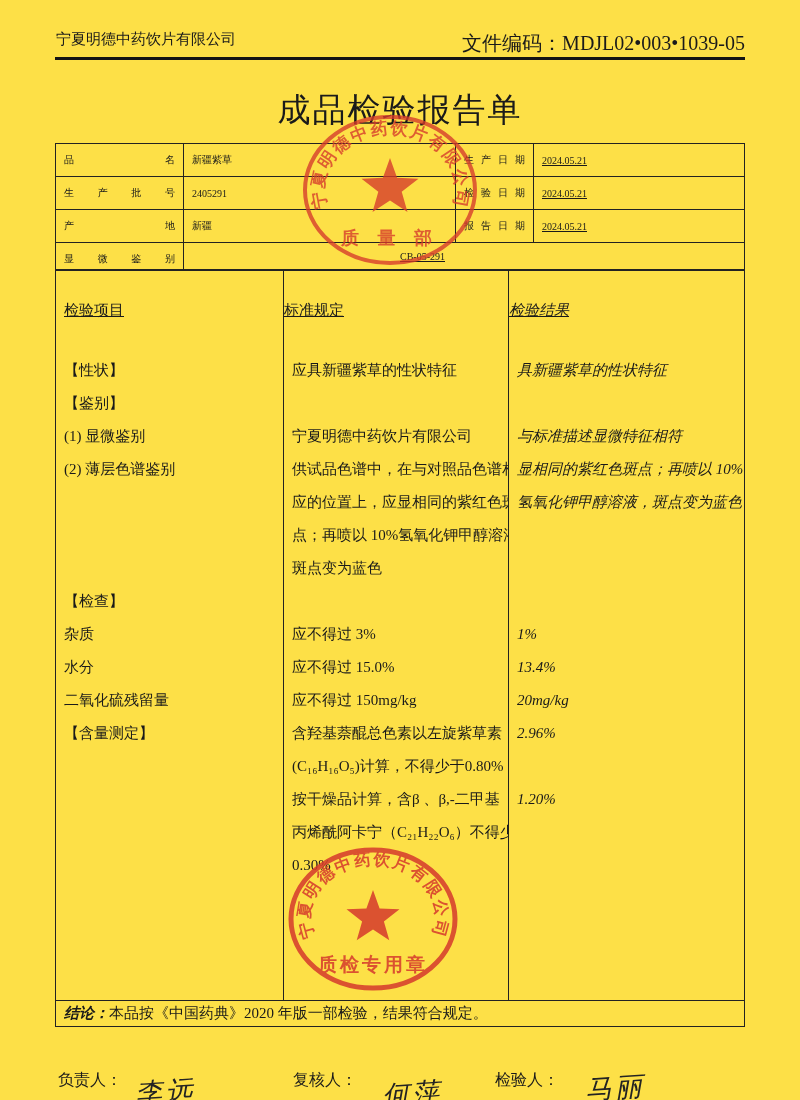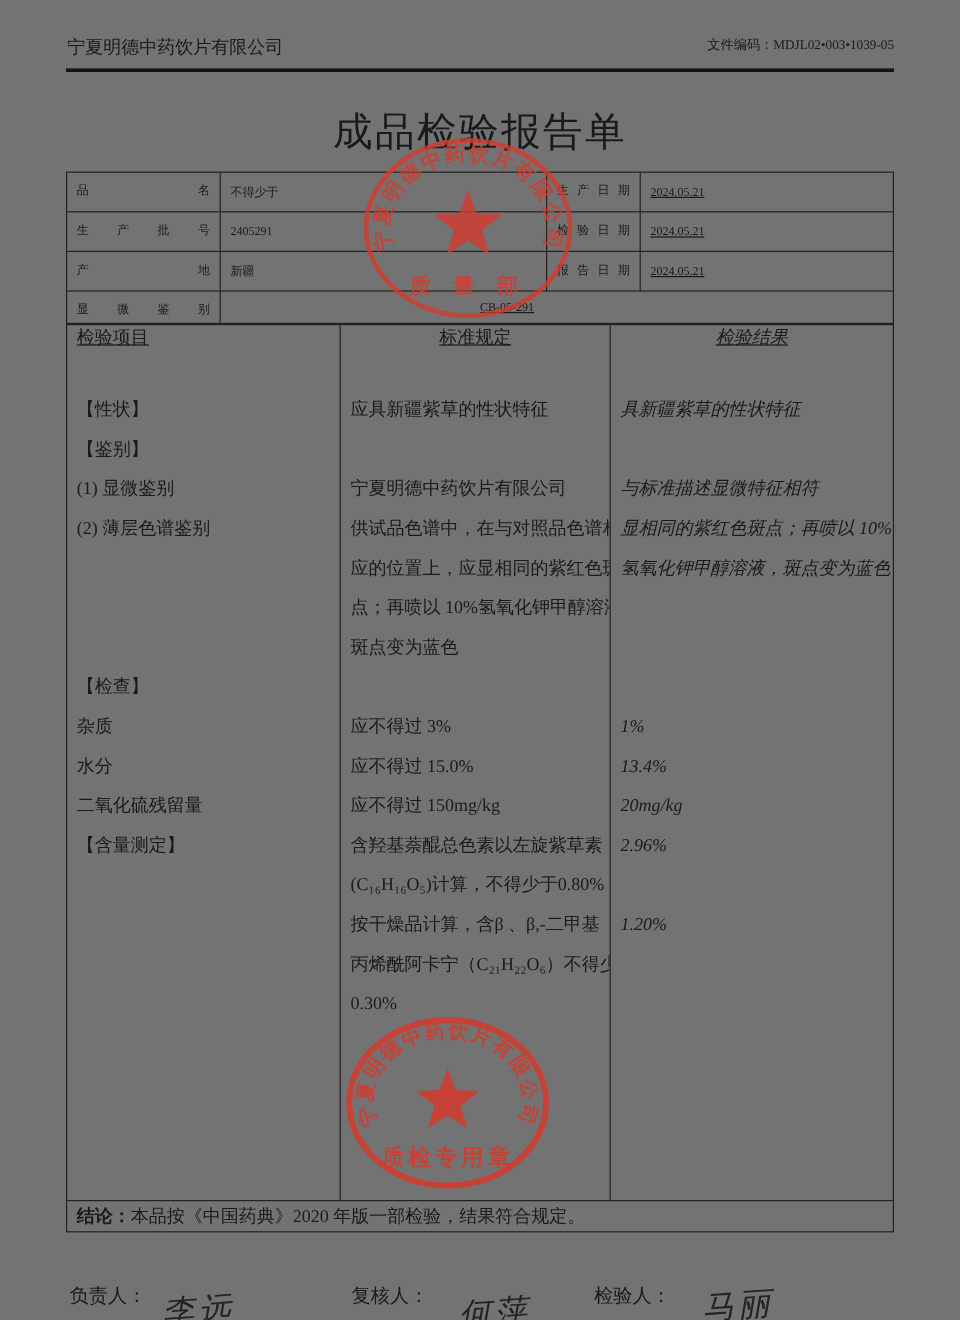--- a/index.html
+++ b/index.html
@@ -1,22 +1,22 @@
 <!DOCTYPE html>
 <html><head>
 <meta charset="utf-8">
 <style>
   * { margin:0; padding:0; box-sizing:border-box; }
   body { background:#888; font-family:"Liberation Serif","DejaVu Serif",serif; }
-  .page { position:relative; width:800px; height:1100px; background:#737373; overflow:hidden;
+  .page { position:relative; width:800px; height:1100px; background:#fde047; overflow:hidden;
           color:#1a1a1a; }
 
   
   .hdr-company { position:absolute; left:56px; top:30px; font-size:15px; }
-  .hdr-code    { position:absolute; right:55px; top:30px; font-size:11px; }
+  .hdr-code    { position:absolute; right:55px; top:30px; font-size:20px; }
   .hdr-rule    { position:absolute; left:55px; top:57px; width:690px; height:3px; background:#141414; }
 
   
   .doc-title { position:absolute; left:0; top:88px; width:800px; text-align:center;
                font-size:33px; font-weight:normal; letter-spacing:2px; }
 
   
   .info-table { position:absolute; left:55px; top:143px; width:690px; border:1px solid #222;
                 display:grid; grid-template-columns:128px 272px 78px 1fr;
                 grid-template-rows:33px 33px 33px 26px; font-size:10px; }
@@ -26,30 +26,30 @@
   .info-table > div.last-row { border-bottom:none; }
   .jlabel { text-align:justify; text-align-last:justify; text-justify:inter-character; display:block !important;
             line-height:32px; }
   .merged { grid-column:2 / 5; padding-left:216px !important; }
 
   
   .main-table { position:absolute; left:55px; top:270px; width:690px; height:757px;
                 border:1px solid #222; display:grid;
                 grid-template-columns:228px 225px 1fr; grid-template-rows:729px 26px;
                 font-size:15px; }
-  .mcol { border-right:1px solid #222; padding-top:0; overflow:hidden; }
+  .mcol { border-right:1px solid #222; padding-top:28px; overflow:hidden; }
   .mcol:nth-child(3){ border-right:none;font-style:italic; }
   .mcol-hdr { height:22px; line-height:22px; text-decoration:underline; white-space:nowrap; }
   .mcol-hdr.left { padding-left:8px; }
-  .mcol-hdr.center { text-align:center; }
+  .mcol-hdr.center { }
   .col-gap { height:33px; }
   .ln { height:33px; line-height:33px; padding-left:8px; white-space:nowrap; }
   .conclusion { grid-column:1 / 4; border-top:1px solid #222; display:flex; align-items:center;
                 padding-left:8px; white-space:nowrap; }
-  .conclusion b { font-weight:bold; }
+  .conclusion b { font-weight:bold;font-style:italic; }
 
   
   .stamp { position:absolute; pointer-events:none; }
   .stamp-top { left:300px; top:112px; }
   .stamp-bottom { left:286px; top:846px; }
 
   
   .sig-row { position:absolute; left:0; top:1028px; width:720px; height:60px; font-size:16px;margin-top:40px; }
   .sig-label { position:absolute; top:2px; white-space:nowrap; }
   .sig-name { position:absolute; font-style:italic; font-size:27px; color:#232323;
@@ -61,21 +61,21 @@
 <div class="page">
 
   <div class="hdr-company">宁夏明德中药饮片有限公司</div>
   <div class="hdr-code">文件编码：MDJL02•003•1039-05</div>
   <div class="hdr-rule"></div>
 
   <div class="doc-title">成品检验报告单</div>
 
   <div class="info-table">
     <div class="jlabel">品名</div>
-    <div>不得少于</div>
+    <div>新疆紫草</div>
     <div class="jlabel">生产日期</div>
     <div class="last-col">2024.05.21</div>
 
     <div class="jlabel">生产批号</div>
     <div>2405291</div>
     <div class="jlabel">检验日期</div>
     <div class="last-col">2024.05.21</div>
 
     <div class="jlabel">产地</div>
     <div>新疆</div>

